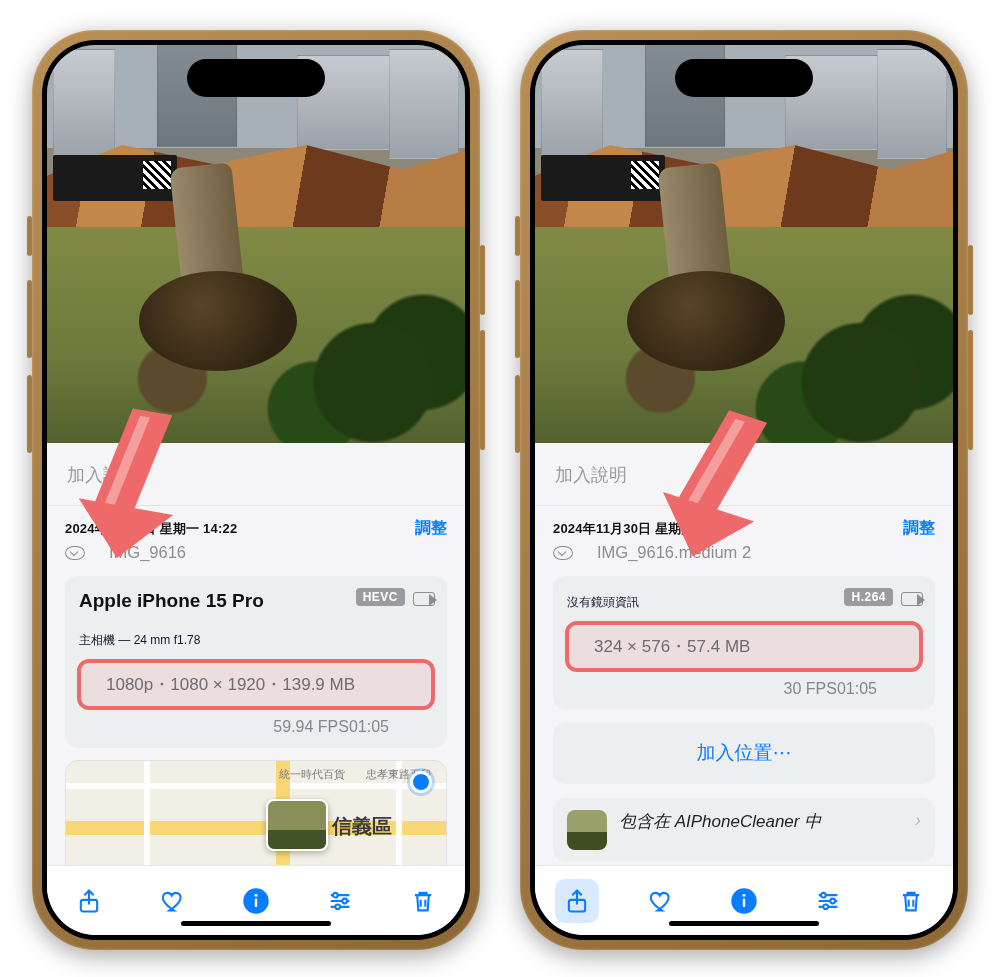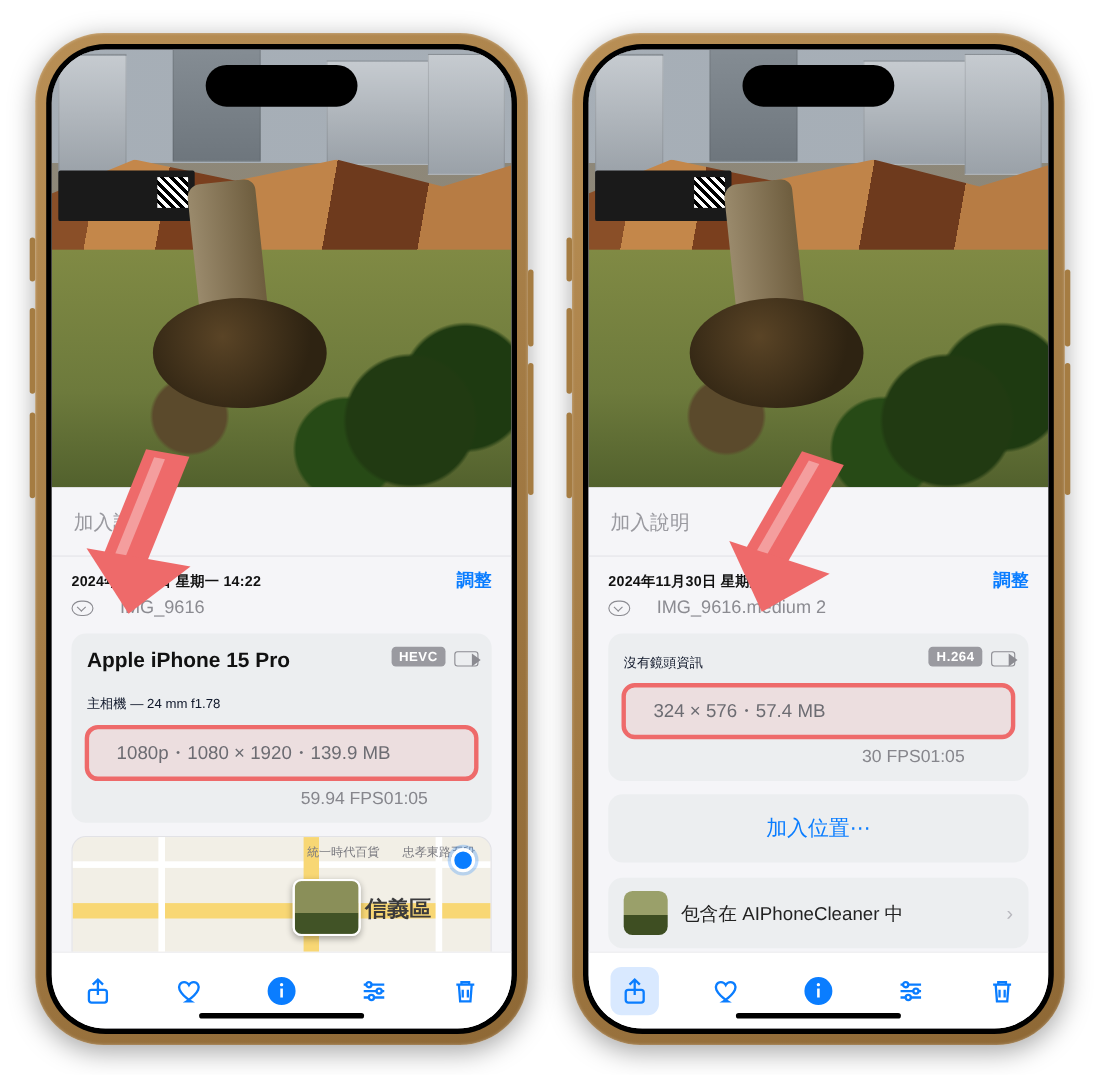--- a/index.html
+++ b/index.html
@@ -144,21 +144,21 @@
   .pin{position:absolute;left:200px;top:38px;width:62px;height:52px;border-radius:8px;border:2px solid #fff;box-shadow:0 2px 6px rgba(0,0,0,.3);
     background:linear-gradient(180deg,#8a8f59 0 60%,#415326 60% 100%);}
   .loc-label{position:absolute;left:266px;top:52px;font-weight:600;font-size:20px;color:#3a3a3c;}
   .dot{position:absolute;right:14px;top:10px;width:22px;height:22px;border-radius:50%;background:#0a7dff;border:3px solid #fff;box-shadow:0 0 0 3px rgba(10,125,255,.25);}
   .poi{position:absolute;font-size:11px;color:#7a7a80;margin-left:37px;}
   .poi.a{left:176px;top:6px;}
   .poi.b{left:70px;top:104px;}
   .poi.c{right:14px;top:6px;}
 
   .addloc{background:#eceef0;border-radius:13px;text-align:center;padding:18px;color:#0a7dff;font-size:19px;margin-bottom:14px;}
-  .contain{background:#eceef0;border-radius:13px;padding:12px 14px;display:flex;align-items:center;gap:12px;font-size:17px;color:#222;}
+  .contain{background:#eceef0;border-radius:13px;padding:12px 14px;display:flex;gap:12px;font-size:17px;color:#222;font-style:italic;}
   .thumb{width:40px;height:40px;border-radius:8px;background:linear-gradient(180deg,#9aa06a 0 55%,#3e4e22 55% 100%);}
   .chev{margin-left:auto;color:#b8b8be;font-size:18px;}
 
   
   .toolbar{height:70px;background:#fff;border-top:1px solid #e6e6ea;display:flex;justify-content:space-around;align-items:center;flex-shrink:0;}
   .tbtn{width:44px;height:44px;display:flex;align-items:center;justify-content:center;color:#0a7dff;border-radius:10px;}
   .tbtn.sel{background:#d9e9ff;}
   .tbtn svg{width:28px;height:28px;stroke:#0a7dff;stroke-width:1.8;fill:none;}
   .tbtn.info-btn svg{fill:#0a7dff;stroke:#0a7dff;}
   .home-ind{position:absolute;bottom:9px;left:50%;transform:translateX(-50%);width:150px;height:5px;border-radius:3px;background:#000;z-index:40;}

